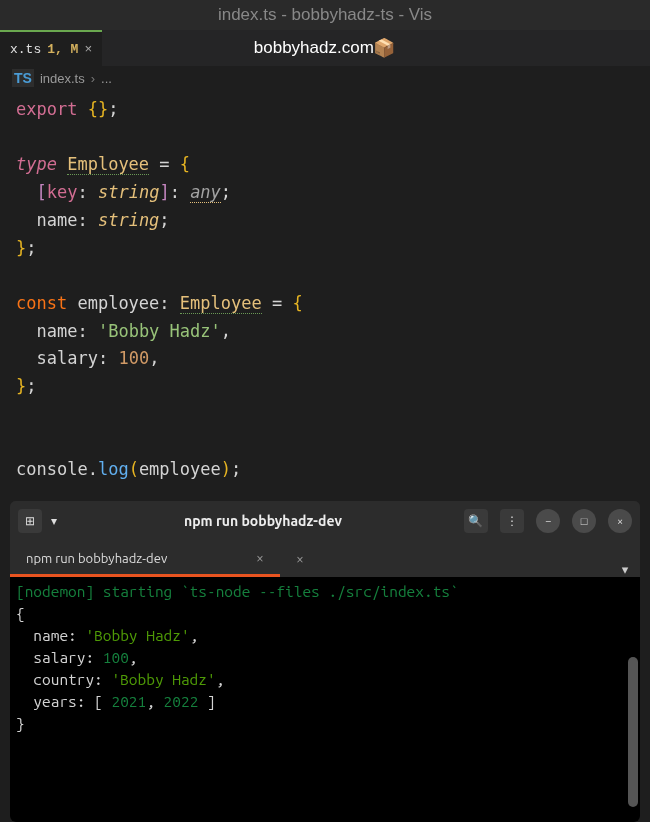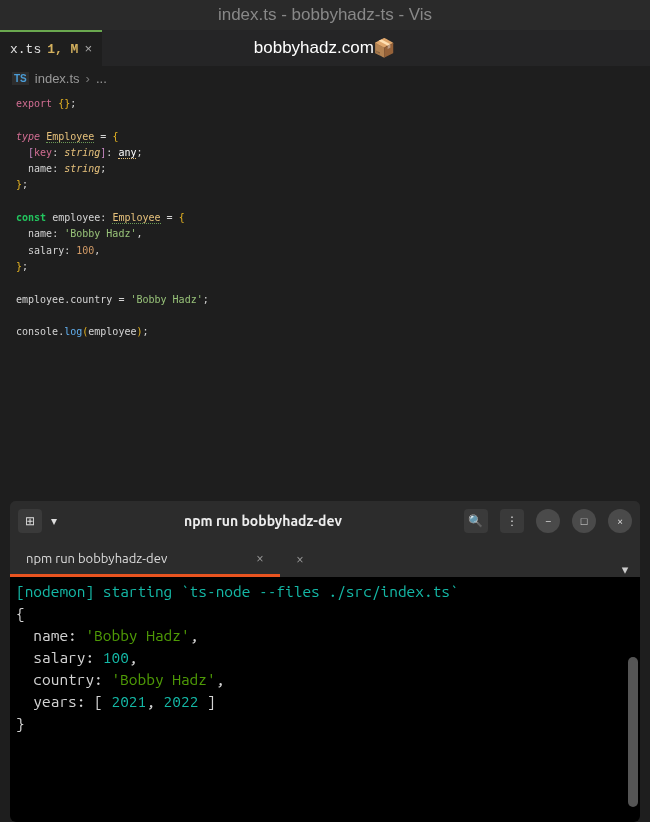--- a/index.html
+++ b/index.html
@@ -69,44 +69,44 @@
     align-items: center;
     gap: 6px;
     color: #999;
     font-size: 13px;
     font-family: 'Segoe UI', sans-serif;
     background: #1e1e1e;
   }
   .bc-ts-icon {
     color: #4a9cd6;
     font-weight: bold;
-    font-size: 10px;
+    font-size: 14px;
     background: #2d2d2d;
     padding: 1px 2px;
   }
   .bc-chevron { color: #777; }
   .editor {
     padding: 6px 12px 8px 16px;
     line-height: 1.63;
-    font-size: 10px;
+    font-size: 17px;
     background: #1e1e1e;
   }
   .editor .line { white-space: pre; }
   .kw-export { color: #d16d92; }
   .kw-type { color: #d16d92; font-style: italic; }
-  .kw-const { color: #22c55e; font-weight: bold; }
+  .kw-const { color: #f97316; }
   .tn { color: #e5c07b; border-bottom: 1px dotted #6a9955; }
   .punc { color: #d4d4d4; }
   .brace { color: #e6b422; }
   .bracket { color: #c586c0; }
   .paren { color: #e6b422; }
   .prop { color: #d4d4d4; }
   .key-italic { color: #d16d92; }
   .type-prim { color: #e5c07b; font-style: italic; }
-  .type-any { color: #ffffff; border-bottom: 1px dotted #e5c07b; }
+  .type-any { color: #a3a3a3; font-style: italic; border-bottom: 1px dotted #e5c07b; }
   .str { color: #98c379; }
   .num { color: #d19a66; }
   .fn { color: #61afef; }
   .ident { color: #d4d4d4; }
   .colon { color: #d4d4d4; }
   
   .terminal-window {
     position: absolute;
     top: 501px;
     left: 10px;
@@ -193,21 +193,21 @@
   .term-body {
     flex: 1;
     padding: 4px 6px;
     background: #000;
     font-family: 'Ubuntu Mono', 'Consolas', monospace;
     font-size: 15.5px;
     line-height: 1.42;
     position: relative;
   }
   .term-body .tline { white-space: pre; }
-  .t-yellow { color: #14b8a6; }
+  .t-yellow { color: #15803d; }
   .t-green { color: #4e9a06; }
   .t-white { color: #d3d3d3; }
   .scrollbar {
     position: absolute;
     right: 2px;
     top: 80px;
     width: 10px;
     height: 150px;
     background: #555;
     border-radius: 5px;
@@ -245,21 +245,20 @@
   <div class="line"><span class="kw-type">type</span> <span class="tn">Employee</span> <span class="punc">=</span> <span class="brace">{</span></div>
   <div class="line">  <span class="bracket">[</span><span class="key-italic">key</span><span class="colon">:</span> <span class="type-prim">string</span><span class="bracket">]</span><span class="colon">:</span> <span class="type-any">any</span><span class="punc">;</span></div>
   <div class="line">  <span class="prop">name</span><span class="colon">:</span> <span class="type-prim">string</span><span class="punc">;</span></div>
   <div class="line"><span class="brace">}</span><span class="punc">;</span></div>
   <div class="line">&nbsp;</div>
   <div class="line"><span class="kw-const">const</span> <span class="ident">employee</span><span class="colon">:</span> <span class="tn">Employee</span> <span class="punc">=</span> <span class="brace">{</span></div>
   <div class="line">  <span class="prop">name</span><span class="colon">:</span> <span class="str">'Bobby Hadz'</span><span class="punc">,</span></div>
   <div class="line">  <span class="prop">salary</span><span class="colon">:</span> <span class="num">100</span><span class="punc">,</span></div>
   <div class="line"><span class="brace">}</span><span class="punc">;</span></div>
   <div class="line">&nbsp;</div>
-  <div class="line"><span class="ident">employee</span><span class="punc">.</span><span class="prop">country</span> <span class="punc">=</span> <span class="str">'Bobby Hadz'</span><span class="punc">;</span></div>
   <div class="line">&nbsp;</div>
   <div class="line"><span class="ident">console</span><span class="punc">.</span><span class="fn">log</span><span class="paren">(</span><span class="ident">employee</span><span class="paren">)</span><span class="punc">;</span></div>
 </div>
 
 <div class="terminal-window">
   <div class="term-titlebar">
     <div class="tt-left">
       <div class="tt-btn">
           <span>⊞</span>
         </div>

